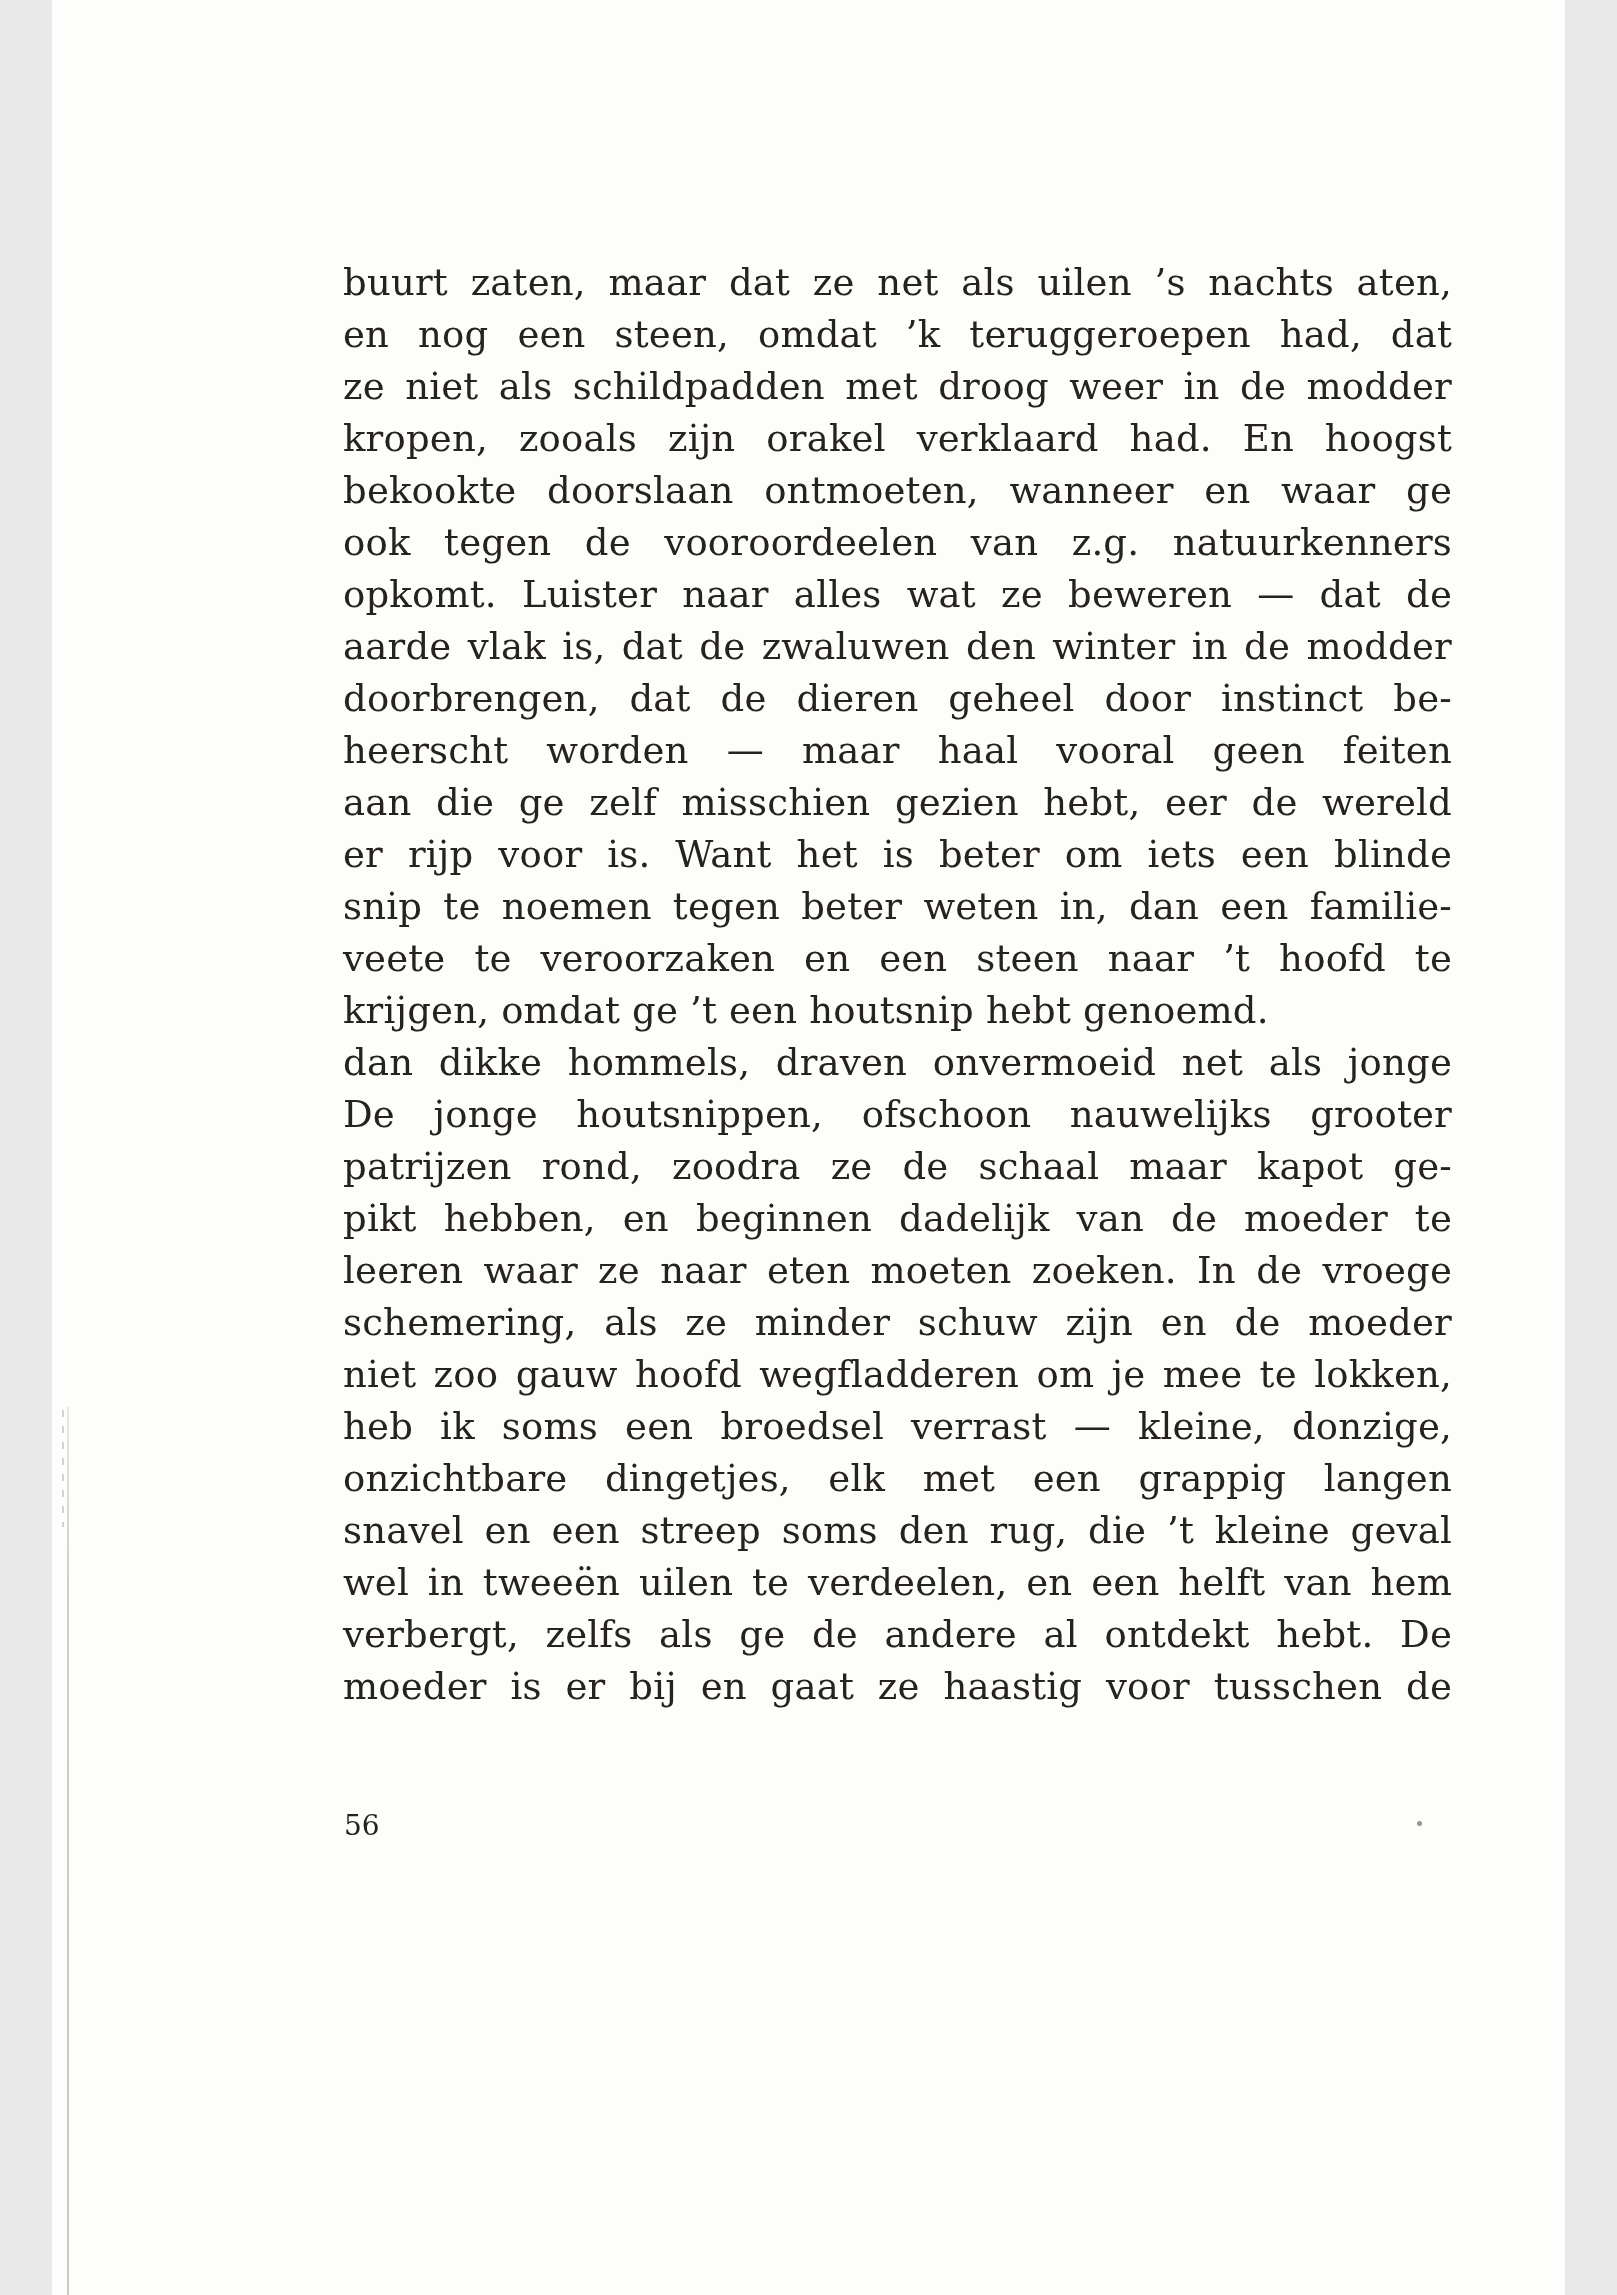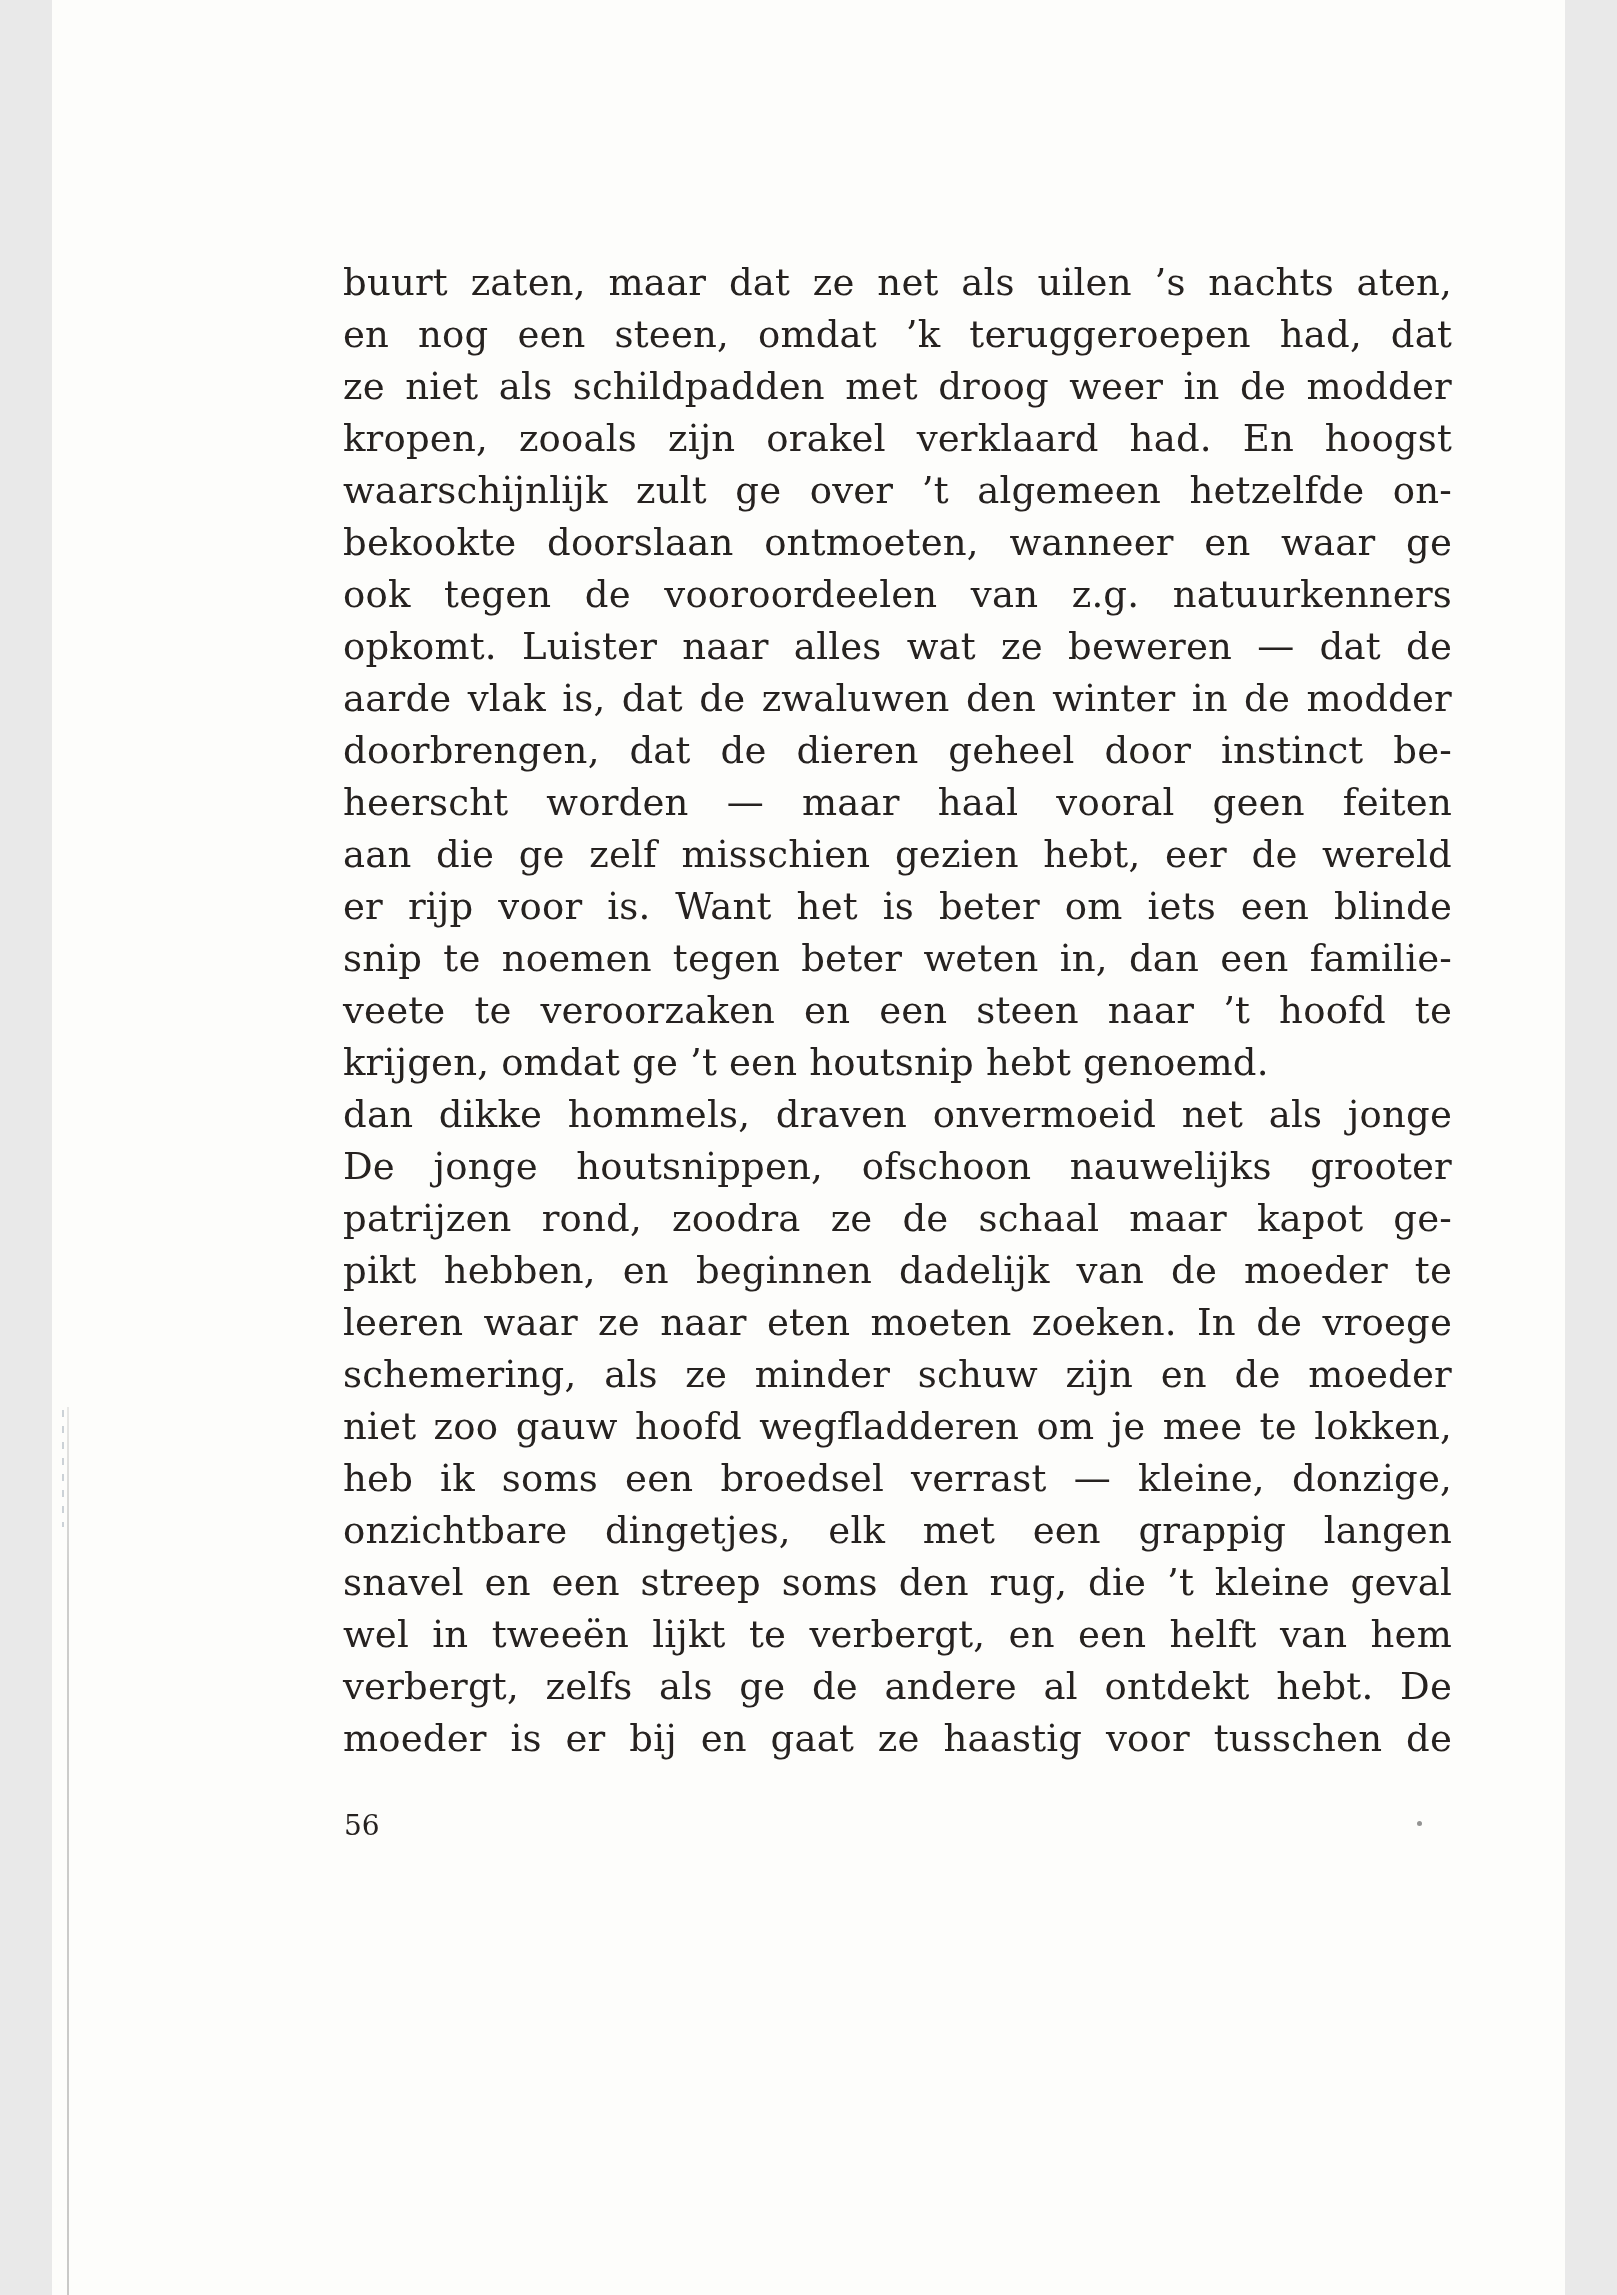--- a/index.html
+++ b/index.html
@@ -87,21 +87,20 @@
   <div class="scan-dash-artifact"></div>
   <div class="scan-line-artifact"></div>
   <div class="scan-dot-artifact"></div>
 
   <div class="text-block">
 
   <div class="line">buurt zaten, maar dat ze net als uilen ’s nachts aten,</div>
       <div class="line">en nog een steen, omdat ’k teruggeroepen had, dat</div>
       <div class="line">ze niet als schildpadden met droog weer in de modder</div>
       <div class="line">kropen, zooals zijn orakel verklaard had. En hoogst</div>
-      <div class="line">waarschijnlijk zult ge over ’t algemeen hetzelfde on-</div>
       <div class="line">bekookte doorslaan ontmoeten, wanneer en waar ge</div>
       <div class="line">ook tegen de vooroordeelen van z.g. natuurkenners</div>
       <div class="line">opkomt. Luister naar alles wat ze beweren — dat de</div>
       <div class="line">aarde vlak is, dat de zwaluwen den winter in de modder</div>
       <div class="line">doorbrengen, dat de dieren geheel door instinct be-</div>
       <div class="line">heerscht worden — maar haal vooral geen feiten</div>
       <div class="line">aan die ge zelf misschien gezien hebt, eer de wereld</div>
       <div class="line">er rijp voor is. Want het is beter om iets een blinde</div>
       <div class="line">snip te noemen tegen beter weten in, dan een familie-</div>
       <div class="line">veete te veroorzaken en een steen naar ’t hoofd te</div>
@@ -109,21 +108,21 @@
       <div class="line">dan dikke hommels, draven onvermoeid net als jonge</div>
       <div class="line">De jonge houtsnippen, ofschoon nauwelijks grooter</div>
       <div class="line">patrijzen rond, zoodra ze de schaal maar kapot ge-</div>
       <div class="line">pikt hebben, en beginnen dadelijk van de moeder te</div>
       <div class="line">leeren waar ze naar eten moeten zoeken. In de vroege</div>
       <div class="line">schemering, als ze minder schuw zijn en de moeder</div>
       <div class="line">niet zoo gauw hoofd wegfladderen om je mee te lokken,</div>
       <div class="line">heb ik soms een broedsel verrast — kleine, donzige,</div>
       <div class="line">onzichtbare dingetjes, elk met een grappig langen</div>
       <div class="line">snavel en een streep soms den rug, die ’t kleine geval</div>
-      <div class="line">wel in tweeën lijkt te verbergt, en een helft van hem</div>
+      <div class="line">wel in tweeën uilen te verdeelen, en een helft van hem</div>
       <div class="line">verbergt, zelfs als ge de andere al ontdekt hebt. De</div>
       <div class="line">moeder is er bij en gaat ze haastig voor tusschen de</div>
     </div>
 
   <div class="page-number">56</div>
 
 </div>
 
 
 </body></html>

